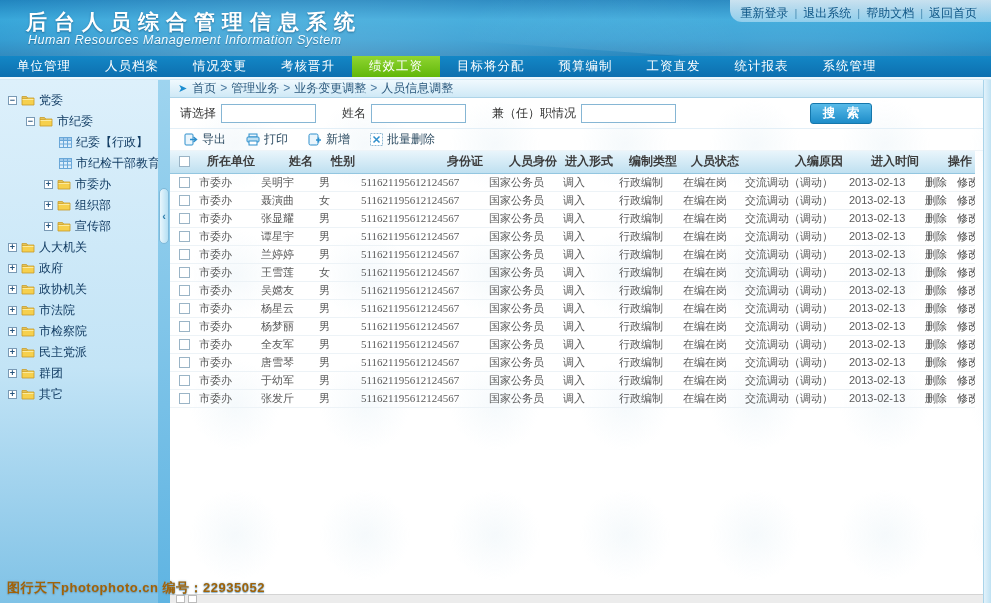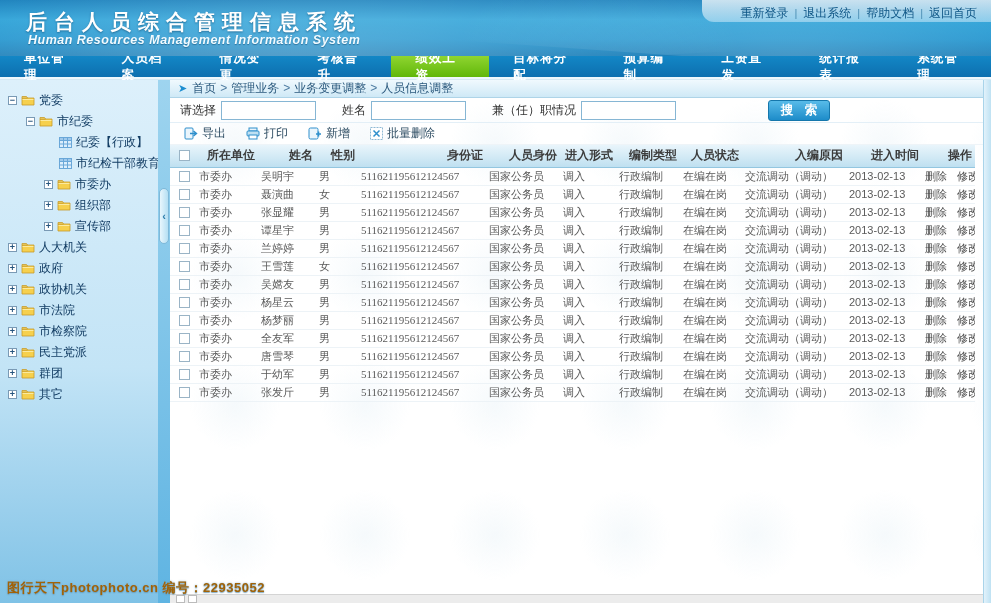--- a/index.html
+++ b/index.html
@@ -11,31 +11,31 @@
   .header { position:relative; height:56px;
     background:linear-gradient(180deg,#1a81bd 0%, #2da2d8 35%, #2496cf 70%, #1c7fb9 100%); overflow:hidden; }
   .header::before { content:""; position:absolute; left:-80px; top:-90px; width:900px; height:160px;
     background:radial-gradient(ellipse at 40% 100%, rgba(255,255,255,.28), rgba(255,255,255,0) 60%);
     transform:rotate(-3deg); }
   .header::after { content:""; position:absolute; right:-60px; top:-60px; width:620px; height:120px;
     background:radial-gradient(ellipse at 60% 100%, rgba(255,255,255,.20), rgba(255,255,255,0) 65%);
     transform:rotate(4deg); }
   .title-cn { position:absolute; left:26px; top:8px; color:#fff; font-size:21px; font-weight:bold;
     letter-spacing:7px; text-shadow:0 1px 2px rgba(10,70,110,.6); z-index:2; }
-  .title-en { position:absolute; left:28px; top:33px; color:#f2fbff; font-size:12.5px; font-weight:bold;
+  .title-en { position:absolute; left:28px; top:33px; color:#f2fbff; font-size:12.5px; font-weight:normal;
     font-style:italic; letter-spacing:.5px; text-shadow:0 1px 1px rgba(10,70,110,.5); z-index:2;text-align:right; }
-  .top-links { position:absolute; right:0; top:0; height:22px; padding:3px 10px 0 34px; z-index:3;
+  .top-links { position:absolute; right:0; top:0; height:22px; padding:3px 10px 0 6px; z-index:3;
     background:linear-gradient(180deg,rgba(255,255,255,.75),rgba(205,233,248,.55));
     border-bottom-left-radius:12px; }
   .top-links a { color:#0d5585; font-size:12px; text-decoration:none; margin:0 4px; }
   .top-links .sep { color:#4d8fb5; font-size:11px; margin:0 2px; }
 
   
   .nav { height:21px; background:linear-gradient(180deg,#1387c6,#0d6faf); display:flex; align-items:stretch; }
-  .nav-item { display:flex; align-items:center; padding:0 24px; color:#fff; font-size:12.5px; font-weight:bold;
+  .nav-item { display:flex; align-items:center; padding:0 17px; color:#fff; font-size:12.5px; font-weight:normal;
     cursor:pointer; letter-spacing:1px; }
   .nav-item.active { background:linear-gradient(180deg,#8fd530,#61b70a); }
   .nav-gap { height:3px; background:#eef7fc; border-bottom:1px solid #d6e9f4; }
 
   
   .body { display:flex; height:523px; position:relative; }
 
   
   .sidebar { width:158px; background:linear-gradient(180deg,#ddf0fb 0%,#c3e4f6 55%,#96cdeb 85%,#7fc2e6 100%);
     padding-top:10px; position:relative; overflow:hidden; }
@@ -57,28 +57,28 @@
     background-size:130px 130px; }
   .scrollbar { position:absolute; right:0; top:0; bottom:0; width:8px;
     background:linear-gradient(90deg,#e2f2fb,#bfe2f3); border-left:1px solid #a9d4ea; cursor:pointer; }
 
   .breadcrumb { height:18px; background:linear-gradient(180deg,#f0f9fe,#cfe9f6); border-bottom:1px solid #aed4e8;
     display:flex; align-items:center; padding-left:8px; font-size:12px; color:#2c5a7e; }
   .bc-arrow { color:#1d8ed0; font-size:11px; margin-right:5px; }
   .breadcrumb .bc-sep { margin:0 4px; color:#4d7ba0; }
   .breadcrumb .bc-part { cursor:pointer; }
 
-  .search-row { height:25px; display:flex; align-items:center; padding-left:10px;
+  .search-row { height:31px; display:flex; align-items:center; padding-left:10px;
     border-bottom:1px solid #e3eff7; }
   .search-group { display:flex; align-items:center; margin-right:26px; }
   .search-group label { font-size:12px; color:#333; margin-right:5px; white-space:nowrap; }
   .search-group input { width:95px; height:19px; border:1px solid #86b6d4; font-size:12px; padding:0 3px; outline:none; }
   .search-btn { width:62px; height:21px; border:1px solid #1577ac; border-radius:3px; color:#fff;
     font-size:12.5px; font-weight:bold; letter-spacing:4px; text-align:center; line-height:19px; cursor:pointer;
-    background:linear-gradient(180deg,#58bbe9,#1d8cc9); margin-left:66px; text-indent:4px; }
+    background:linear-gradient(180deg,#58bbe9,#1d8cc9); margin-left:108px; text-indent:4px; }
 
   .toolbar { height:22px; display:flex; align-items:center; padding-left:14px; border-bottom:1px solid #eef4f8; }
   .tool-btn { display:flex; align-items:center; margin-right:20px; cursor:pointer; font-size:12px; color:#2e4d63; }
   .tool-btn .ti { margin-right:4px; display:inline-flex; }
 
   
   table.grid { border-collapse:collapse; table-layout:fixed; width:805px; font-size:11px; }
   .grid thead th { height:22px; font-size:12px; color:#3c3c3c; font-weight:bold; text-align:right;
     background:linear-gradient(180deg,#e9f5fb,#bfe0f0); border-bottom:1px solid #93c6e0; padding:0 3px; }
   .grid tbody td { height:18px; color:#5a5a5a; padding:0 3px; white-space:nowrap; overflow:hidden; }

